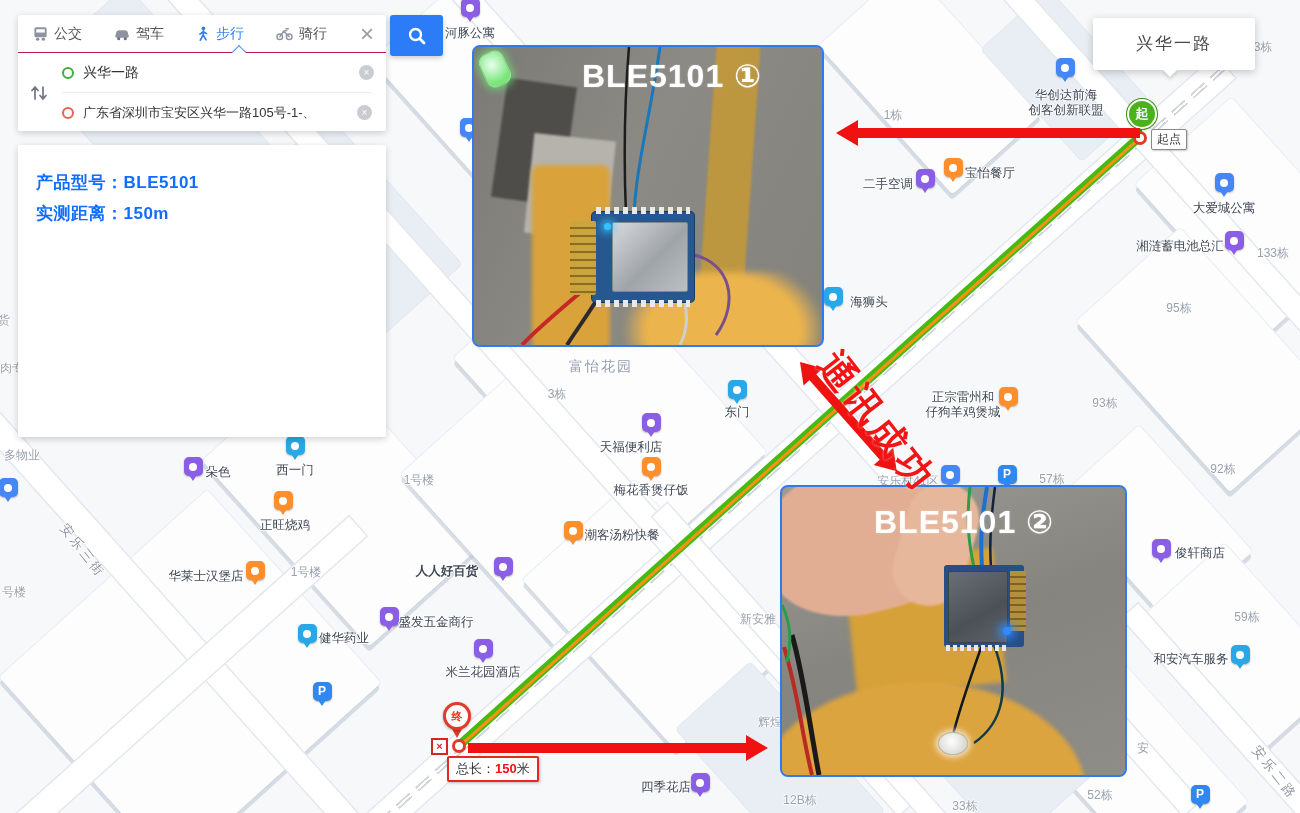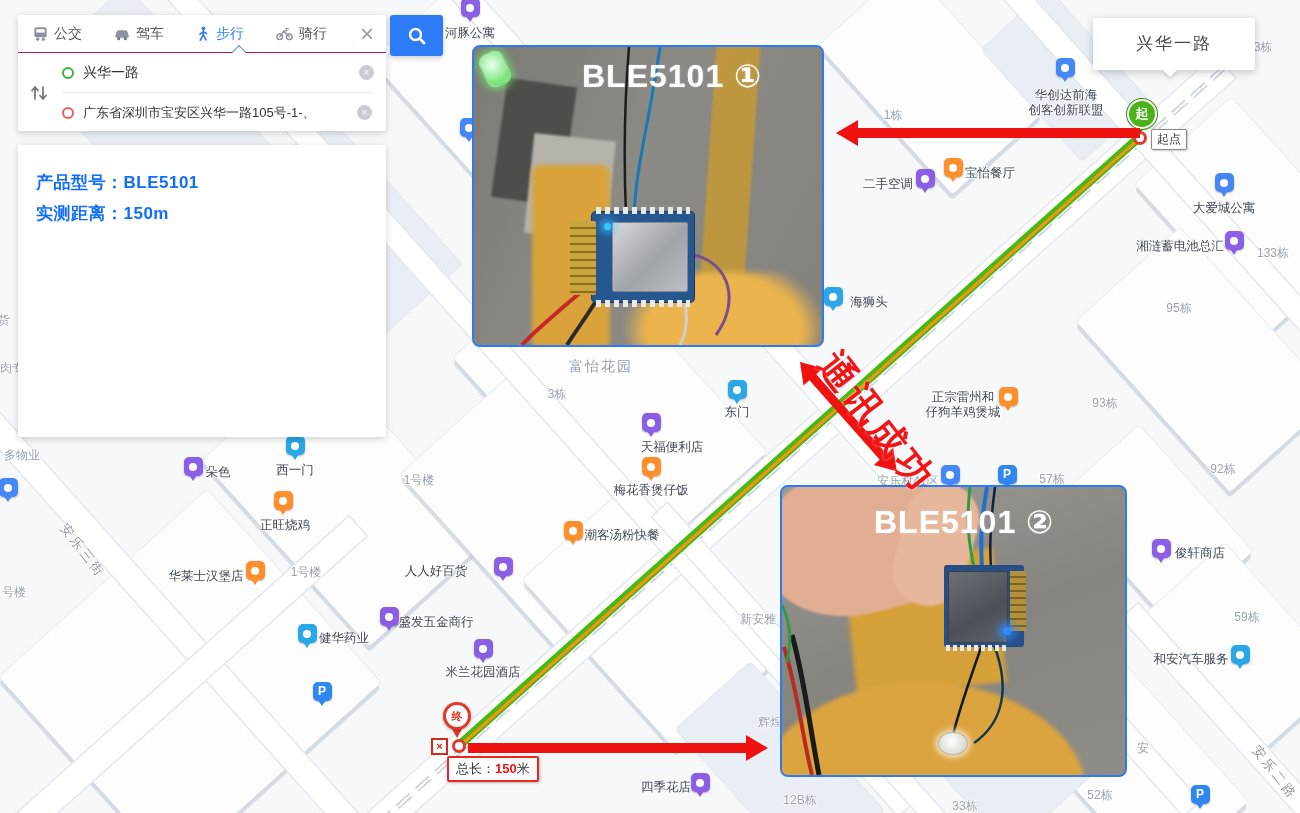--- a/index.html
+++ b/index.html
@@ -167,33 +167,33 @@
         <span class="poi-dot"></span>
       </div>
       <div class="poi-text" style="left: 869px; top: 294px;">海狮头</div>
       <div class="poi-marker" style="left: 727.5px; top: 380px; color: rgb(42, 167, 230);">
         <span class="poi-dot"></span>
       </div>
       <div class="poi-text" style="left: 737px; top: 404px;">东门</div>
       <div class="poi-marker" style="left: 641.5px; top: 413px; color: rgb(138, 95, 230);">
         <span class="poi-dot"></span>
       </div>
-      <div class="poi-text" style="left: 672px; top: 439px;">天福便利店</div>
+      <div class="poi-text" style="left: 631px; top: 439px;">天福便利店</div>
       <div class="poi-marker" style="left: 641.5px; top: 457px; color: rgb(255, 142, 43);">
         <span class="poi-dot"></span>
       </div>
       <div class="poi-text" style="left: 651px; top: 482px;">梅花香煲仔饭</div>
       <div class="poi-marker" style="left: 563.5px; top: 521px; color: rgb(255, 142, 43);">
         <span class="poi-dot"></span>
       </div>
       <div class="poi-text" style="left: 622px; top: 527px;">潮客汤粉快餐</div>
       <div class="poi-marker" style="left: 493.5px; top: 557px; color: rgb(138, 95, 230);">
         <span class="poi-dot"></span>
       </div>
-      <div class="poi-text" style="left: 436px; top: 563px;">人人好百货</div>
+      <div class="poi-text" style="left: 447px; top: 563px; font-weight: bold;">人人好百货</div>
       <div class="poi-marker" style="left: 998.5px; top: 387px; color: rgb(255, 142, 43);">
         <span class="poi-dot"></span>
       </div>
       <div class="poi-text" style="left: 963px; top: 389px;">正宗雷州和</div>
       <div class="poi-text" style="left: 963px; top: 404px; text-align: right;">仔狗羊鸡煲城</div>
       <div class="poi-marker" style="left: 183.5px; top: 457px; color: rgb(138, 95, 230);">
         <span class="poi-dot"></span>
       </div>
       <div class="poi-text" style="left: 218px; top: 464px;">朵色</div>
       <div class="poi-marker" style="left: 285.5px; top: 436px; color: rgb(42, 167, 230);">

